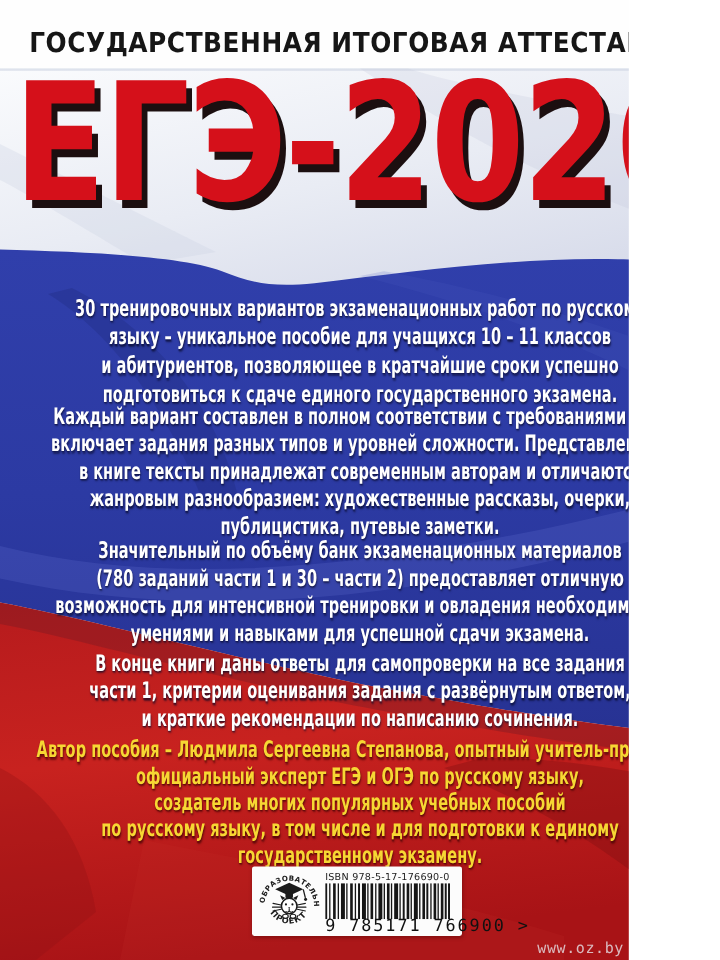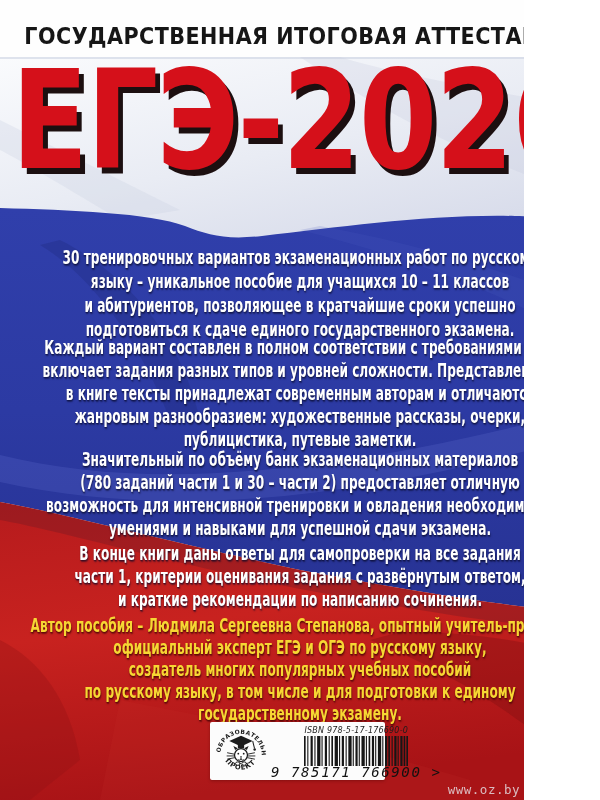--- a/index.html
+++ b/index.html
@@ -60,23 +60,22 @@
     position: absolute; left: 210px; top: 722px;
     width: 175px; height: 58px;
     background: #fcfcfc; border-radius: 2px;
     display: flex; align-items: center;
     padding: 2px 4px;
     box-shadow: 0 1px 3px rgba(60,0,0,0.35);
   }
   .publisher-logo { width: 54px; height: 54px; flex: 0 0 auto; }
   .barcode-block {
     flex: 1 1 auto;
-    display: flex; flex-direction: column; align-items: center;
+    display: flex; flex-direction: column; 
     padding-left: 3px;
-    font-style: italic;
   }
   .isbn-label {
     font-size: 8px; color: #1c1c1c; letter-spacing: 0.2px;
     white-space: nowrap; line-height: 10px;
   }
   .barcode-svg { width: 104px; height: 30px; display: block; }
   .isbn-digits {
     font-family: "DejaVu Sans Mono", "Liberation Mono", monospace;
     font-size: 14px; color: #111; letter-spacing: 1.6px;
     white-space: nowrap; line-height: 10px; margin-top: 1px;

